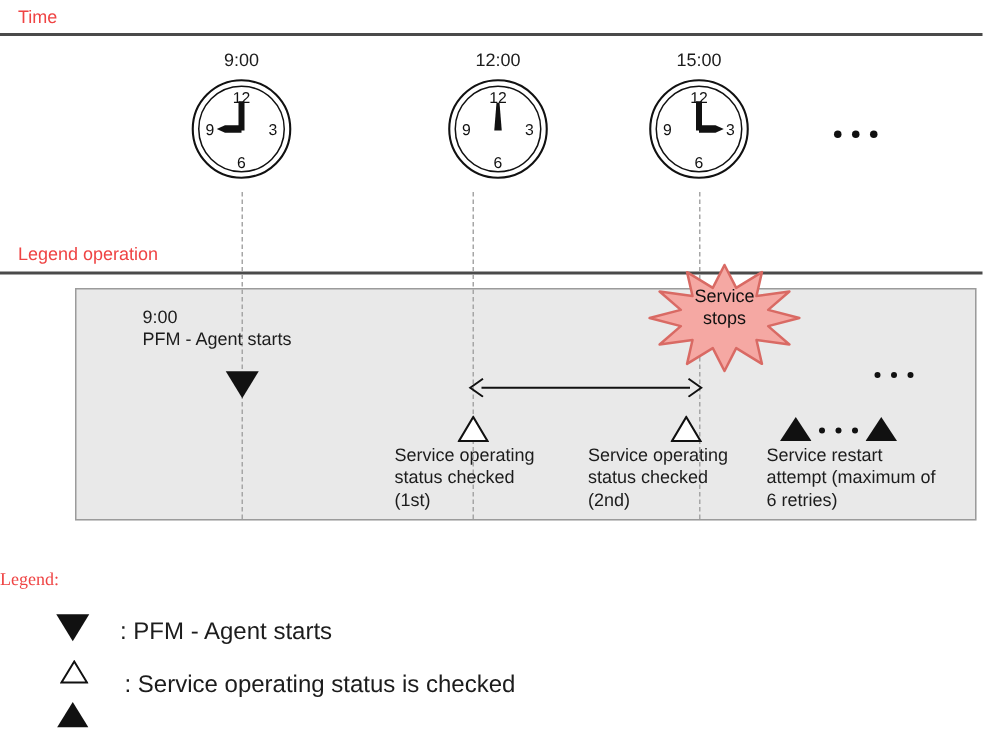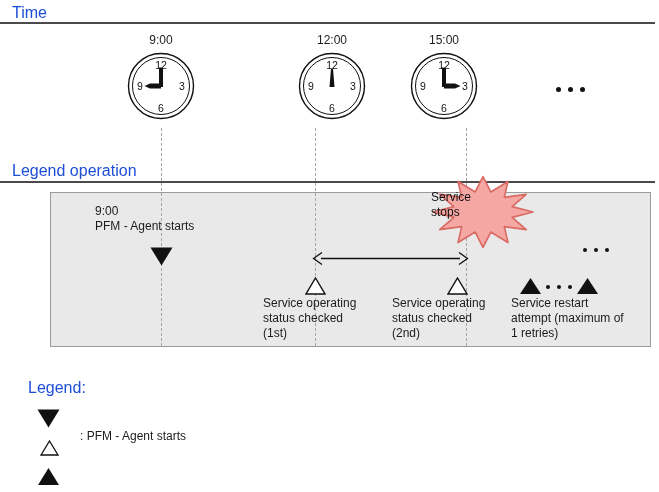--- a/index.html
+++ b/index.html
@@ -10,21 +10,21 @@
     height: 492px;
     background: #ffffff;
     font-family: "Liberation Sans", sans-serif;
     font-size: 12px;
     color: #1c1c1c;
     overflow: hidden;
   }
   .abs { position: absolute; }
   .pre { white-space: pre-line; line-height: 15px; }
   .rule { position: absolute; height: 2px; background: #4a4a4a; }
-  .section-label { font-size: 16px; color: #1d4ed8; }
+  .section-label { font-size: 12px; color: #ef4444; }
   .dashline {
     position: absolute;
     width: 0;
     border-left: 1px dashed #a6a6a6;
     z-index: 1;
   }
   #opbox {
     position: absolute;
     left: 50px; top: 192px;
     width: 601px; height: 155px;
@@ -34,24 +34,24 @@
   }
   .clock-group { position: absolute; width: 80px; text-align: center; }
   .clock-label { display: block; margin-bottom: 5px; font-size: 12px; }
   .dots { position: absolute; display: flex; gap: 7px; align-items: center; z-index: 2; }
   .dots i { width: 4px; height: 4px; border-radius: 50%; background: #111; }
   .dots.big i { width: 5px; height: 5px; }
   .marker { position: absolute; z-index: 3; }
   #burst-wrap { position: absolute; left: 431px; top: 174px; width: 104px; height: 76px; z-index: 2; }
   #burst-text {
     position: absolute; left: 0; top: 16px; width: 104px;
-    white-space: pre-line; line-height: 15px;
+    text-align: center; white-space: pre-line; line-height: 15px;
     color: #111; z-index: 3;
   }
-  .legend-row-label { position: absolute; font-size: 12px; margin-top: 16px; }
+  .legend-row-label { position: absolute; font-size: 16px; }
   .annot { position: absolute; z-index: 2; }
 </style>
 </head>
 <body>
 
 <div id="stage">
 
   <div class="abs section-label" style="left:12px; top:4px;">Time</div>
   <div class="rule" style="left:0; top:22px; width:655px;"></div>
 
@@ -79,21 +79,21 @@
       <circle cx="34" cy="34" r="32.5" fill="#fff" stroke="#111" stroke-width="1.4"></circle>
       <circle cx="34" cy="34" r="28.5" fill="none" stroke="#111" stroke-width="1"></circle>
       <text x="34" y="16.5" font-size="10.5" text-anchor="middle" fill="#111">12</text>
       <text x="55" y="38" font-size="10.5" text-anchor="middle" fill="#111">3</text>
       <text x="34" y="60" font-size="10.5" text-anchor="middle" fill="#111">6</text>
       <text x="13" y="38" font-size="10.5" text-anchor="middle" fill="#111">9</text>
       <polygon points="31.5,35 36.5,35 35,16.5 33,16.5" fill="#111"></polygon>
     </svg>
   </div>
 
-  <div class="clock-group" style="left:404px; top:33px;">
+  <div class="clock-group" style="left:426px; top:33px;">
     <span class="clock-label">15:00</span>
     <svg width="68" height="68" viewBox="0 0 68 68">
       <circle cx="34" cy="34" r="32.5" fill="#fff" stroke="#111" stroke-width="1.4"></circle>
       <circle cx="34" cy="34" r="28.5" fill="none" stroke="#111" stroke-width="1"></circle>
       <text x="34" y="16.5" font-size="10.5" text-anchor="middle" fill="#111">12</text>
       <text x="55" y="38" font-size="10.5" text-anchor="middle" fill="#111">3</text>
       <text x="34" y="60" font-size="10.5" text-anchor="middle" fill="#111">6</text>
       <text x="13" y="38" font-size="10.5" text-anchor="middle" fill="#111">9</text>
       <line x1="34" y1="35" x2="34" y2="15.5" stroke="#111" stroke-width="4"></line>
       <polygon points="34,31.5 34,36.5 45,36.5 50.5,34 45,31.5" fill="#111"></polygon>
@@ -158,30 +158,31 @@
   </svg>
 
   <div class="annot pre" style="left:263px; top:296px;">Service operating
 status checked
 (1st)</div>
   <div class="annot pre" style="left:392px; top:296px;">Service operating
 status checked
 (2nd)</div>
   <div class="annot pre" style="left:511px; top:296px;">Service restart
 attempt (maximum of
-1 retries)</div>
+6 retries)</div>
 
-  <div class="abs section-label" style="left:28px; top:379px;">Legend:</div>
+  <div class="abs section-label" style="left:0; top:379px;font-family:Liberation Serif, serif;">Legend:</div>
 
   <svg class="abs" style="left:37px; top:409px;" width="23" height="19" viewBox="0 0 23 19">
     <polygon points="0.5,0.5 22.5,0.5 11.5,18.5" fill="#111"></polygon>
   </svg>
   <div class="legend-row-label" style="left:80px; top:413px;">: PFM - Agent starts</div>
 
   <svg class="abs" style="left:40px; top:440px;" width="19" height="16" viewBox="0 0 19 16">
     <polygon points="9.5,1 18,15 1,15" fill="#fff" stroke="#111" stroke-width="1.3"></polygon>
   </svg>
+  <div class="legend-row-label" style="left:83px; top:448px;">: Service operating status is checked</div>
 
   <svg class="abs" style="left:38px; top:468px;" width="21" height="17" viewBox="0 0 21 17">
     <polygon points="10.5,0 21,17 0,17" fill="#111"></polygon>
   </svg>
 
 </div>
 
 </body></html>

